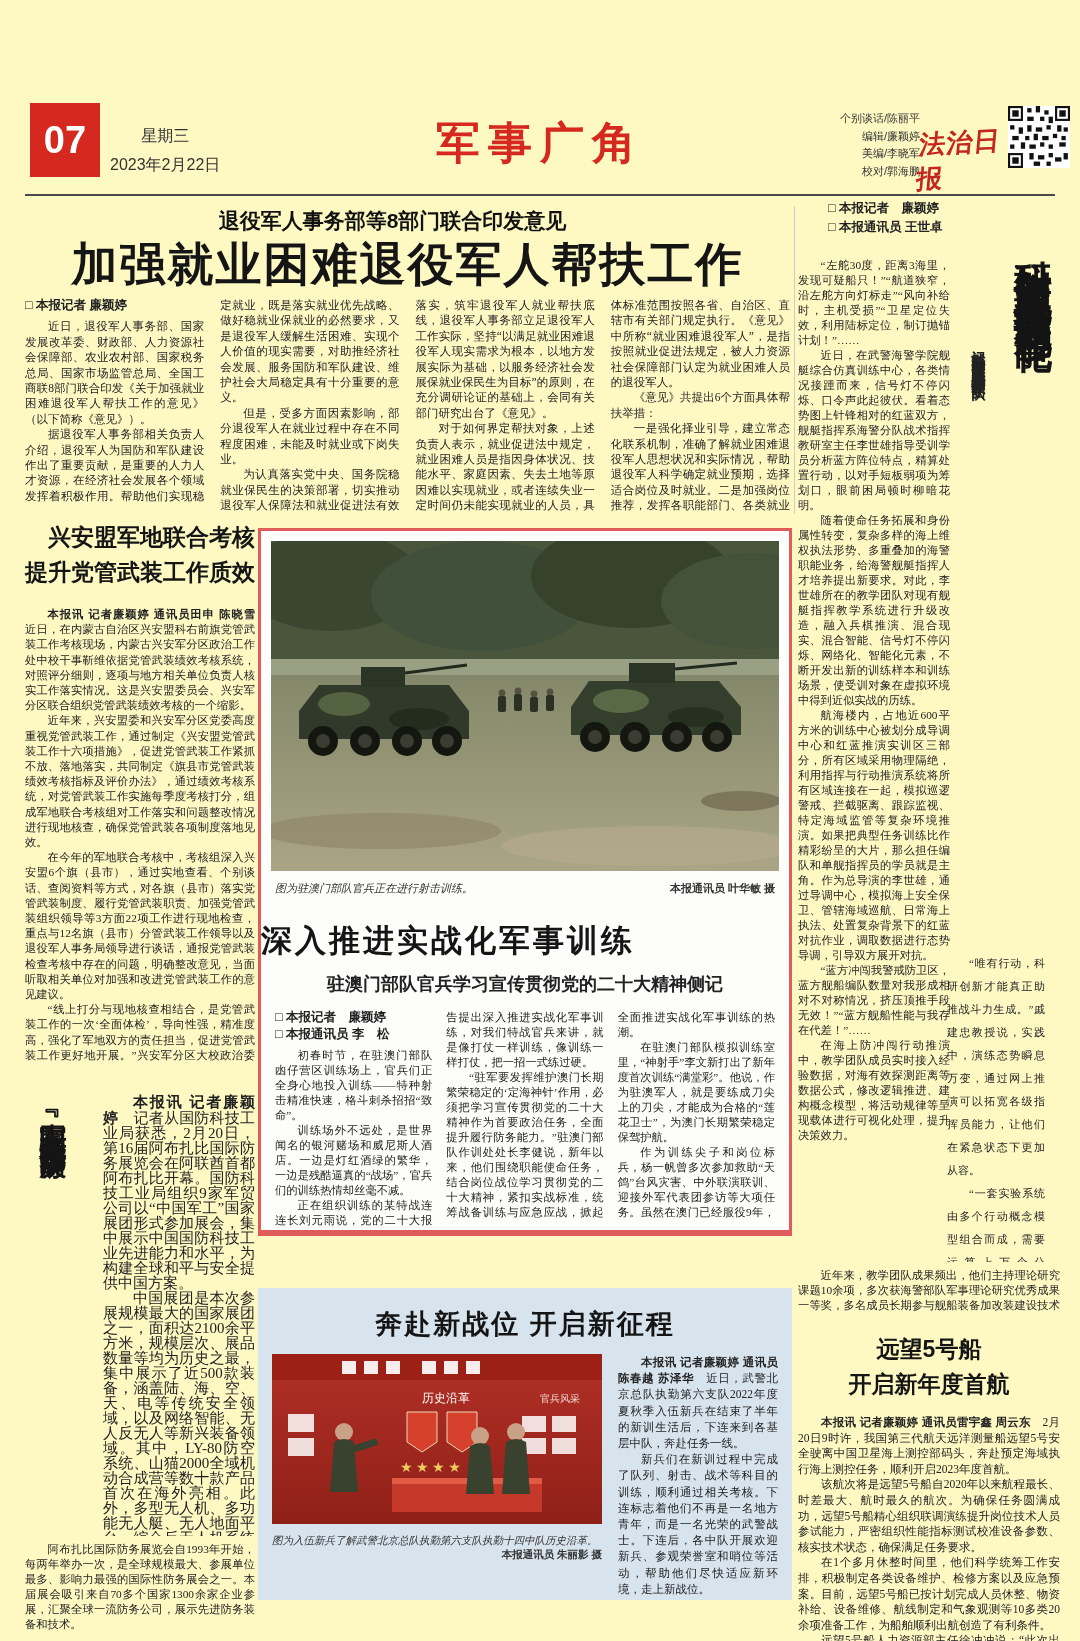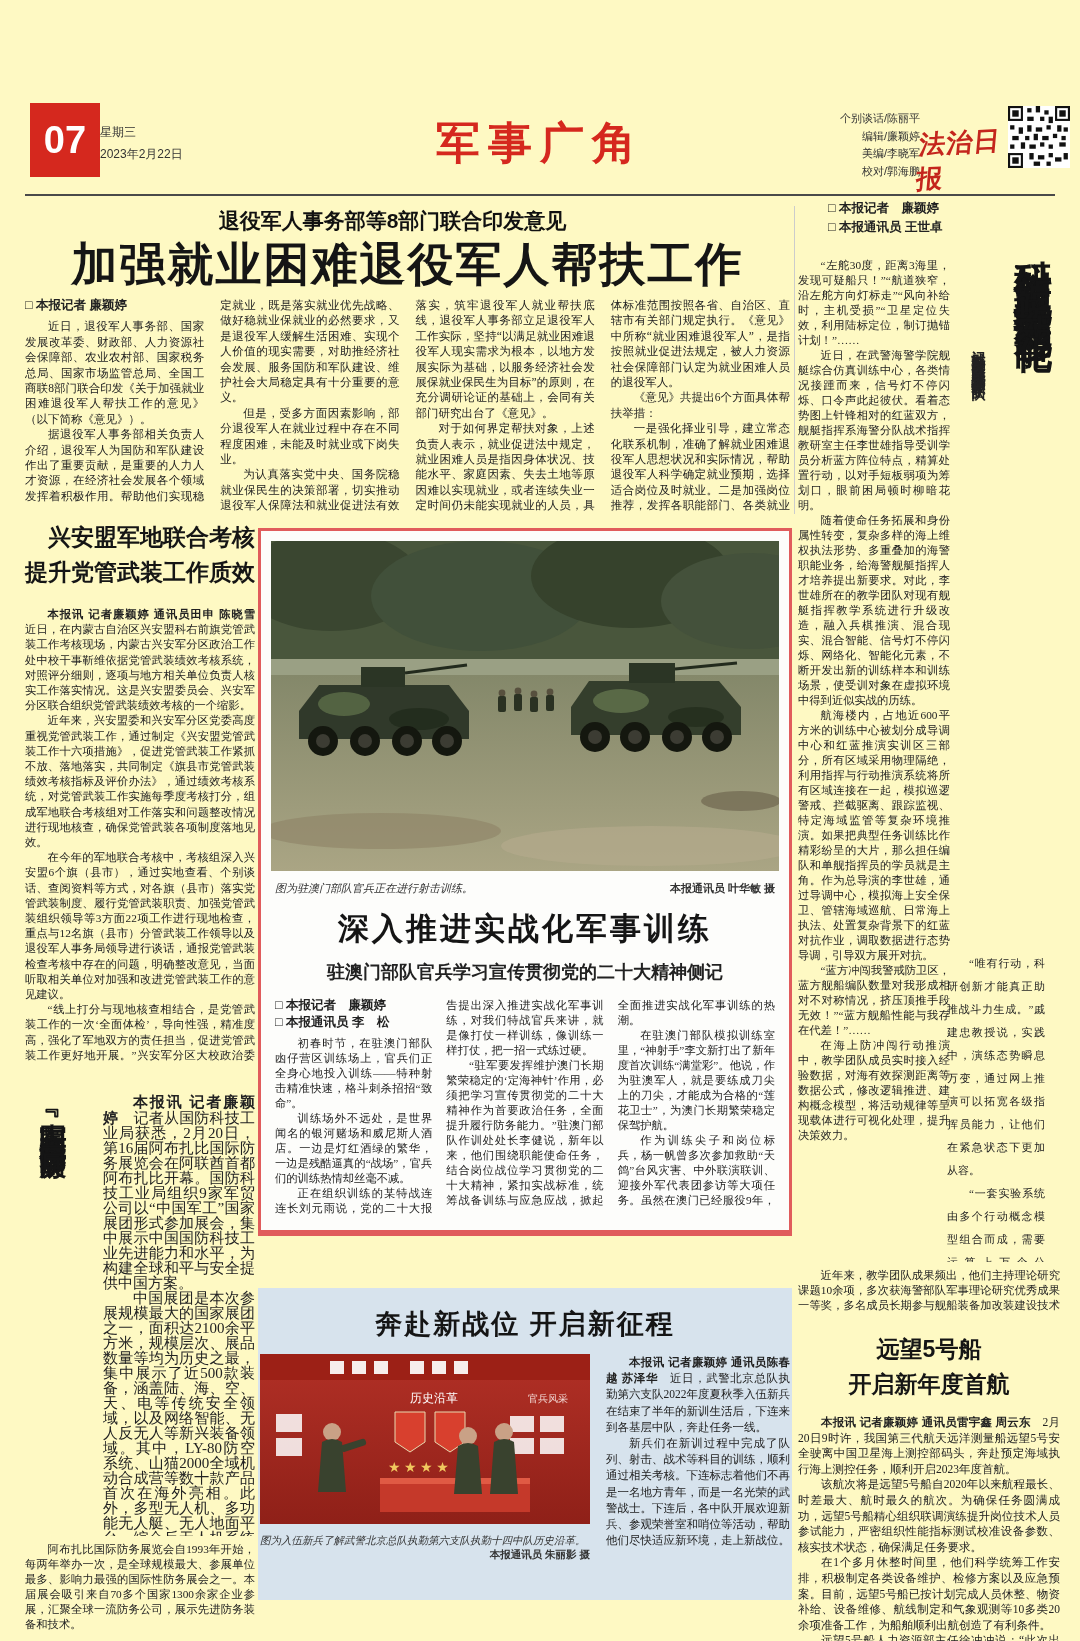--- a/index.html
+++ b/index.html
@@ -16,21 +16,21 @@
   .rule{background:#4a4a4a;}
 </style>
 </head>
 <body>
 
 <div id="page">
 
   <div class="abs hd" style="left:30px;top:103px;width:70px;height:74px;background:#d5281e;color:#fff;font-size:38px;font-weight:bold;display:flex;align-items:center;justify-content:center;">
       <span>07</span>
     </div>
-  <div class="abs hd" style="left:100px;top:122px;font-size:12px;color:#333;line-height:1.8;">
+  <div class="abs hd" style="left:110px;top:122px;font-size:16px;color:#333;line-height:1.8;text-align:center;">
     <div>星期三</div>
     <div>2023年2月22日</div>
   </div>
   <div class="abs hd" style="left:0;right:0;top:114px;text-align:center;font-size:44px;font-weight:900;color:#d5281e;letter-spacing:8px;">军事广角</div>
   <div class="abs hd" style="left:780px;top:110px;width:140px;text-align:right;font-size:11px;color:#333;line-height:1.6;">
     <div>个别谈话/陈丽平</div>
     <div>编辑/廉颖婷</div>
     <div>美编/李晓军</div>
     <div>校对/郭海鹏</div>
   </div>
@@ -224,36 +224,36 @@
         </g>
         <ellipse cx="110" cy="290" rx="120" ry="18" fill="#8d8266" opacity="0.6"></ellipse>
         <ellipse cx="380" cy="305" rx="150" ry="20" fill="#b3a98c" opacity="0.7"></ellipse>
         <ellipse cx="470" cy="260" rx="40" ry="10" fill="#6f6750" opacity="0.7"></ellipse>
       </svg>
     </div>
     <div style="display:flex;justify-content:space-between;margin:6px 14px 0 14px;">
       <span class="cap">图为驻澳门部队官兵正在进行射击训练。</span>
       <span class="cap hd" style="font-style:normal;font-weight:bold;">本报通讯员 叶华敏 摄</span>
     </div>
-    <div class="hd" style="text-align:center;margin-top:12px;font-size:31px;font-weight:900;color:#151515;letter-spacing:3px;">深入推进实战化军事训练</div>
+    <div class="hd" style="text-align:left;margin-top:24px;font-size:31px;font-weight:900;color:#151515;letter-spacing:3px;">深入推进实战化军事训练</div>
     <div class="hd" style="text-align:center;margin-top:10px;font-size:18px;font-weight:bold;color:#222;">驻澳门部队官兵学习宣传贯彻党的二十大精神侧记</div>
     <div class="jt clip" style="margin:14px 14px 0 14px;height:218px;column-count:3;column-gap:14px;font-size:11.3px;line-height:15px;">
       <div class="byl" style="margin-bottom:2px;">□ 本报记者　廉颖婷</div>
       <div class="byl">□ 本报通讯员 李　松</div>
       <p>初春时节，在驻澳门部队凼仔营区训练场上，官兵们正全身心地投入训练——特种射击精准快速，格斗刺杀招招“致命”。</p>
       <p>训练场外不远处，是世界闻名的银河赌场和威尼斯人酒店。一边是灯红酒绿的繁华，一边是残酷逼真的“战场”，官兵们的训练热情却丝毫不减。</p>
       <p>正在组织训练的某特战连连长刘元雨说，党的二十大报告提出深入推进实战化军事训练，对我们特战官兵来讲，就是像打仗一样训练，像训练一样打仗，把一招一式练过硬。</p>
       <p>“驻军要发挥维护澳门长期繁荣稳定的‘定海神针’作用，必须把学习宣传贯彻党的二十大精神作为首要政治任务，全面提升履行防务能力。”驻澳门部队作训处处长李健说，新年以来，他们围绕职能使命任务，结合岗位战位学习贯彻党的二十大精神，紧扣实战标准，统筹战备训练与应急应战，掀起全面推进实战化军事训练的热潮。</p>
       <p>在驻澳门部队模拟训练室里，“神射手”李文新打出了新年度首次训练“满堂彩”。他说，作为驻澳军人，就是要练成刀尖上的刀尖，才能成为合格的“莲花卫士”，为澳门长期繁荣稳定保驾护航。</p>
       <p>作为训练尖子和岗位标兵，杨一帆曾多次参加救助“天鸽”台风灾害、中外联演联训、迎接外军代表团参访等大项任务。虽然在澳门已经服役9年，但在训练中，他始终对自己严格要求。</p>
 
     </div>
   </div>
 
-  <div class="abs" style="left:258px;top:1288px;width:534px;height:312px;background:#d7e3ed;box-sizing:border-box;padding:12px 2px;">
+  <div class="abs" style="left:258px;top:1288px;width:534px;height:312px;background:#d7e3ed;box-sizing:border-box;padding:12px 14px;">
     <div class="hd" style="text-align:center;font-size:27px;font-weight:900;color:#151515;letter-spacing:2px;margin:6px 0 12px 0;">奔赴新战位  开启新征程</div>
     <div style="display:flex;">
       <div style="width:330px;">
         <svg width="330" height="170" viewBox="0 0 330 170" xmlns="http://www.w3.org/2000/svg">
           <defs>
             <linearGradient id="wall" x1="0" y1="0" x2="0" y2="1">
               <stop offset="0" stop-color="#b23026"></stop>
                 <stop offset="1" stop-color="#8f2018"></stop>
             </linearGradient>
           </defs>

